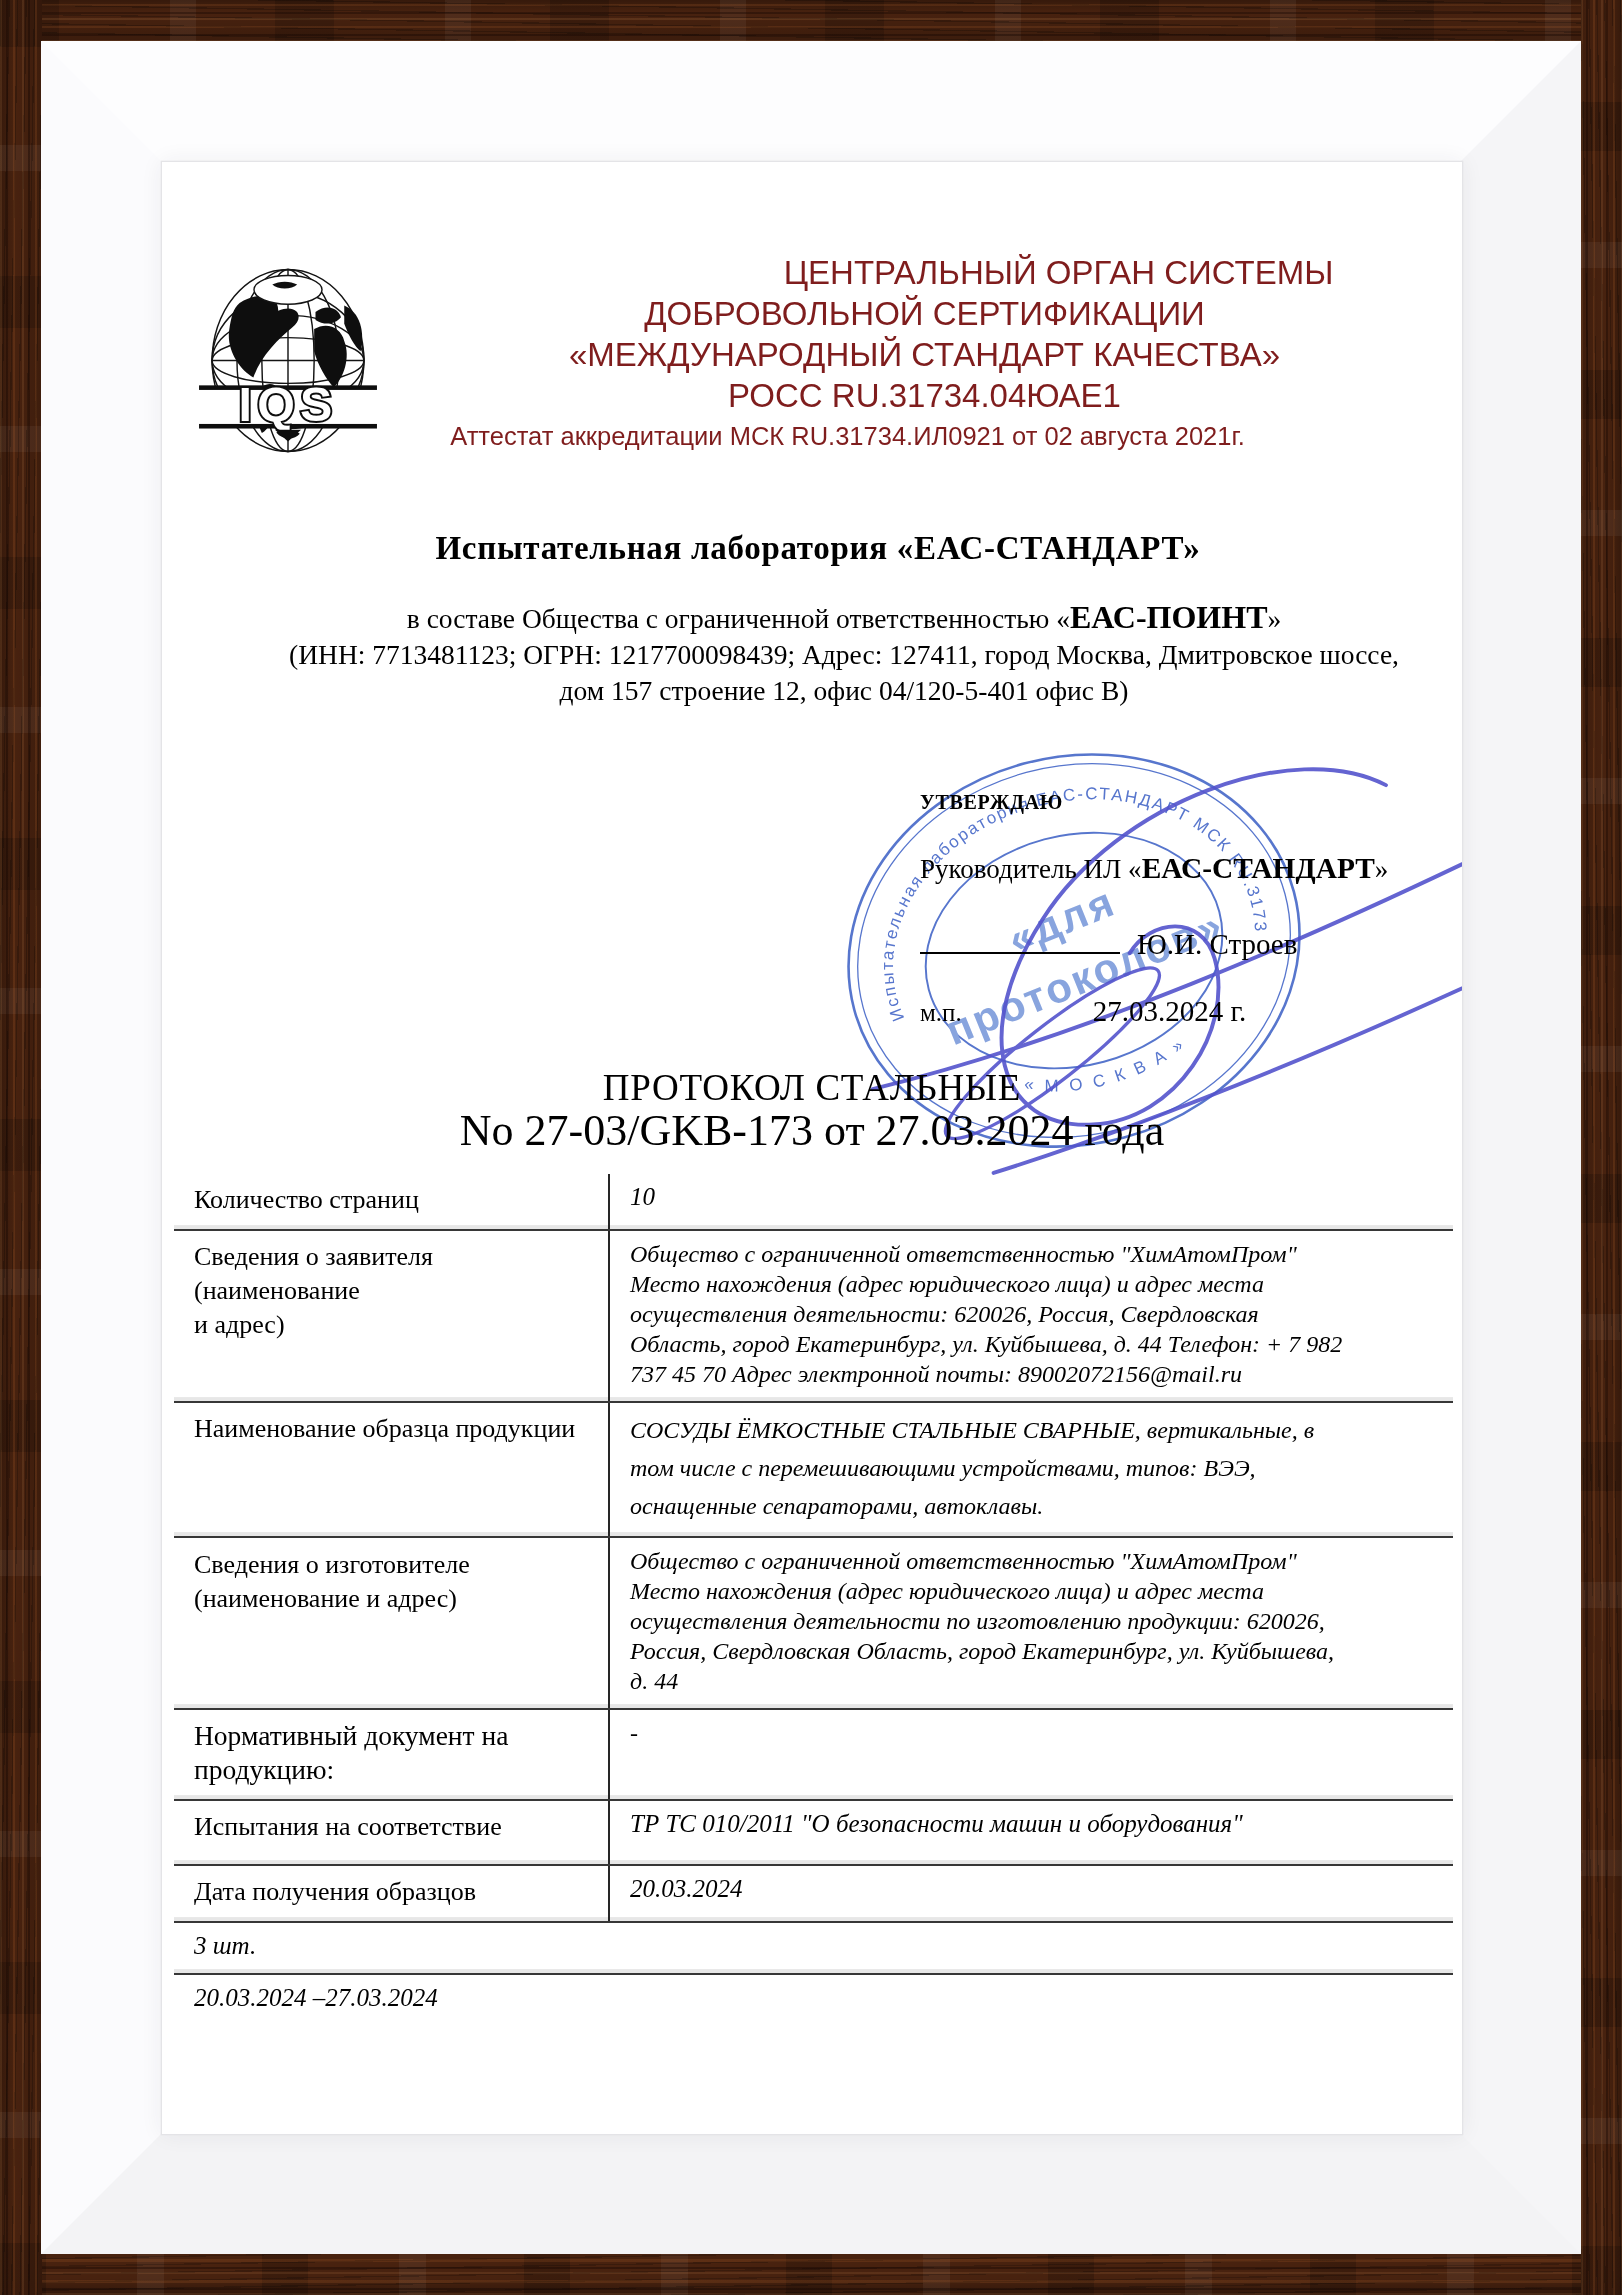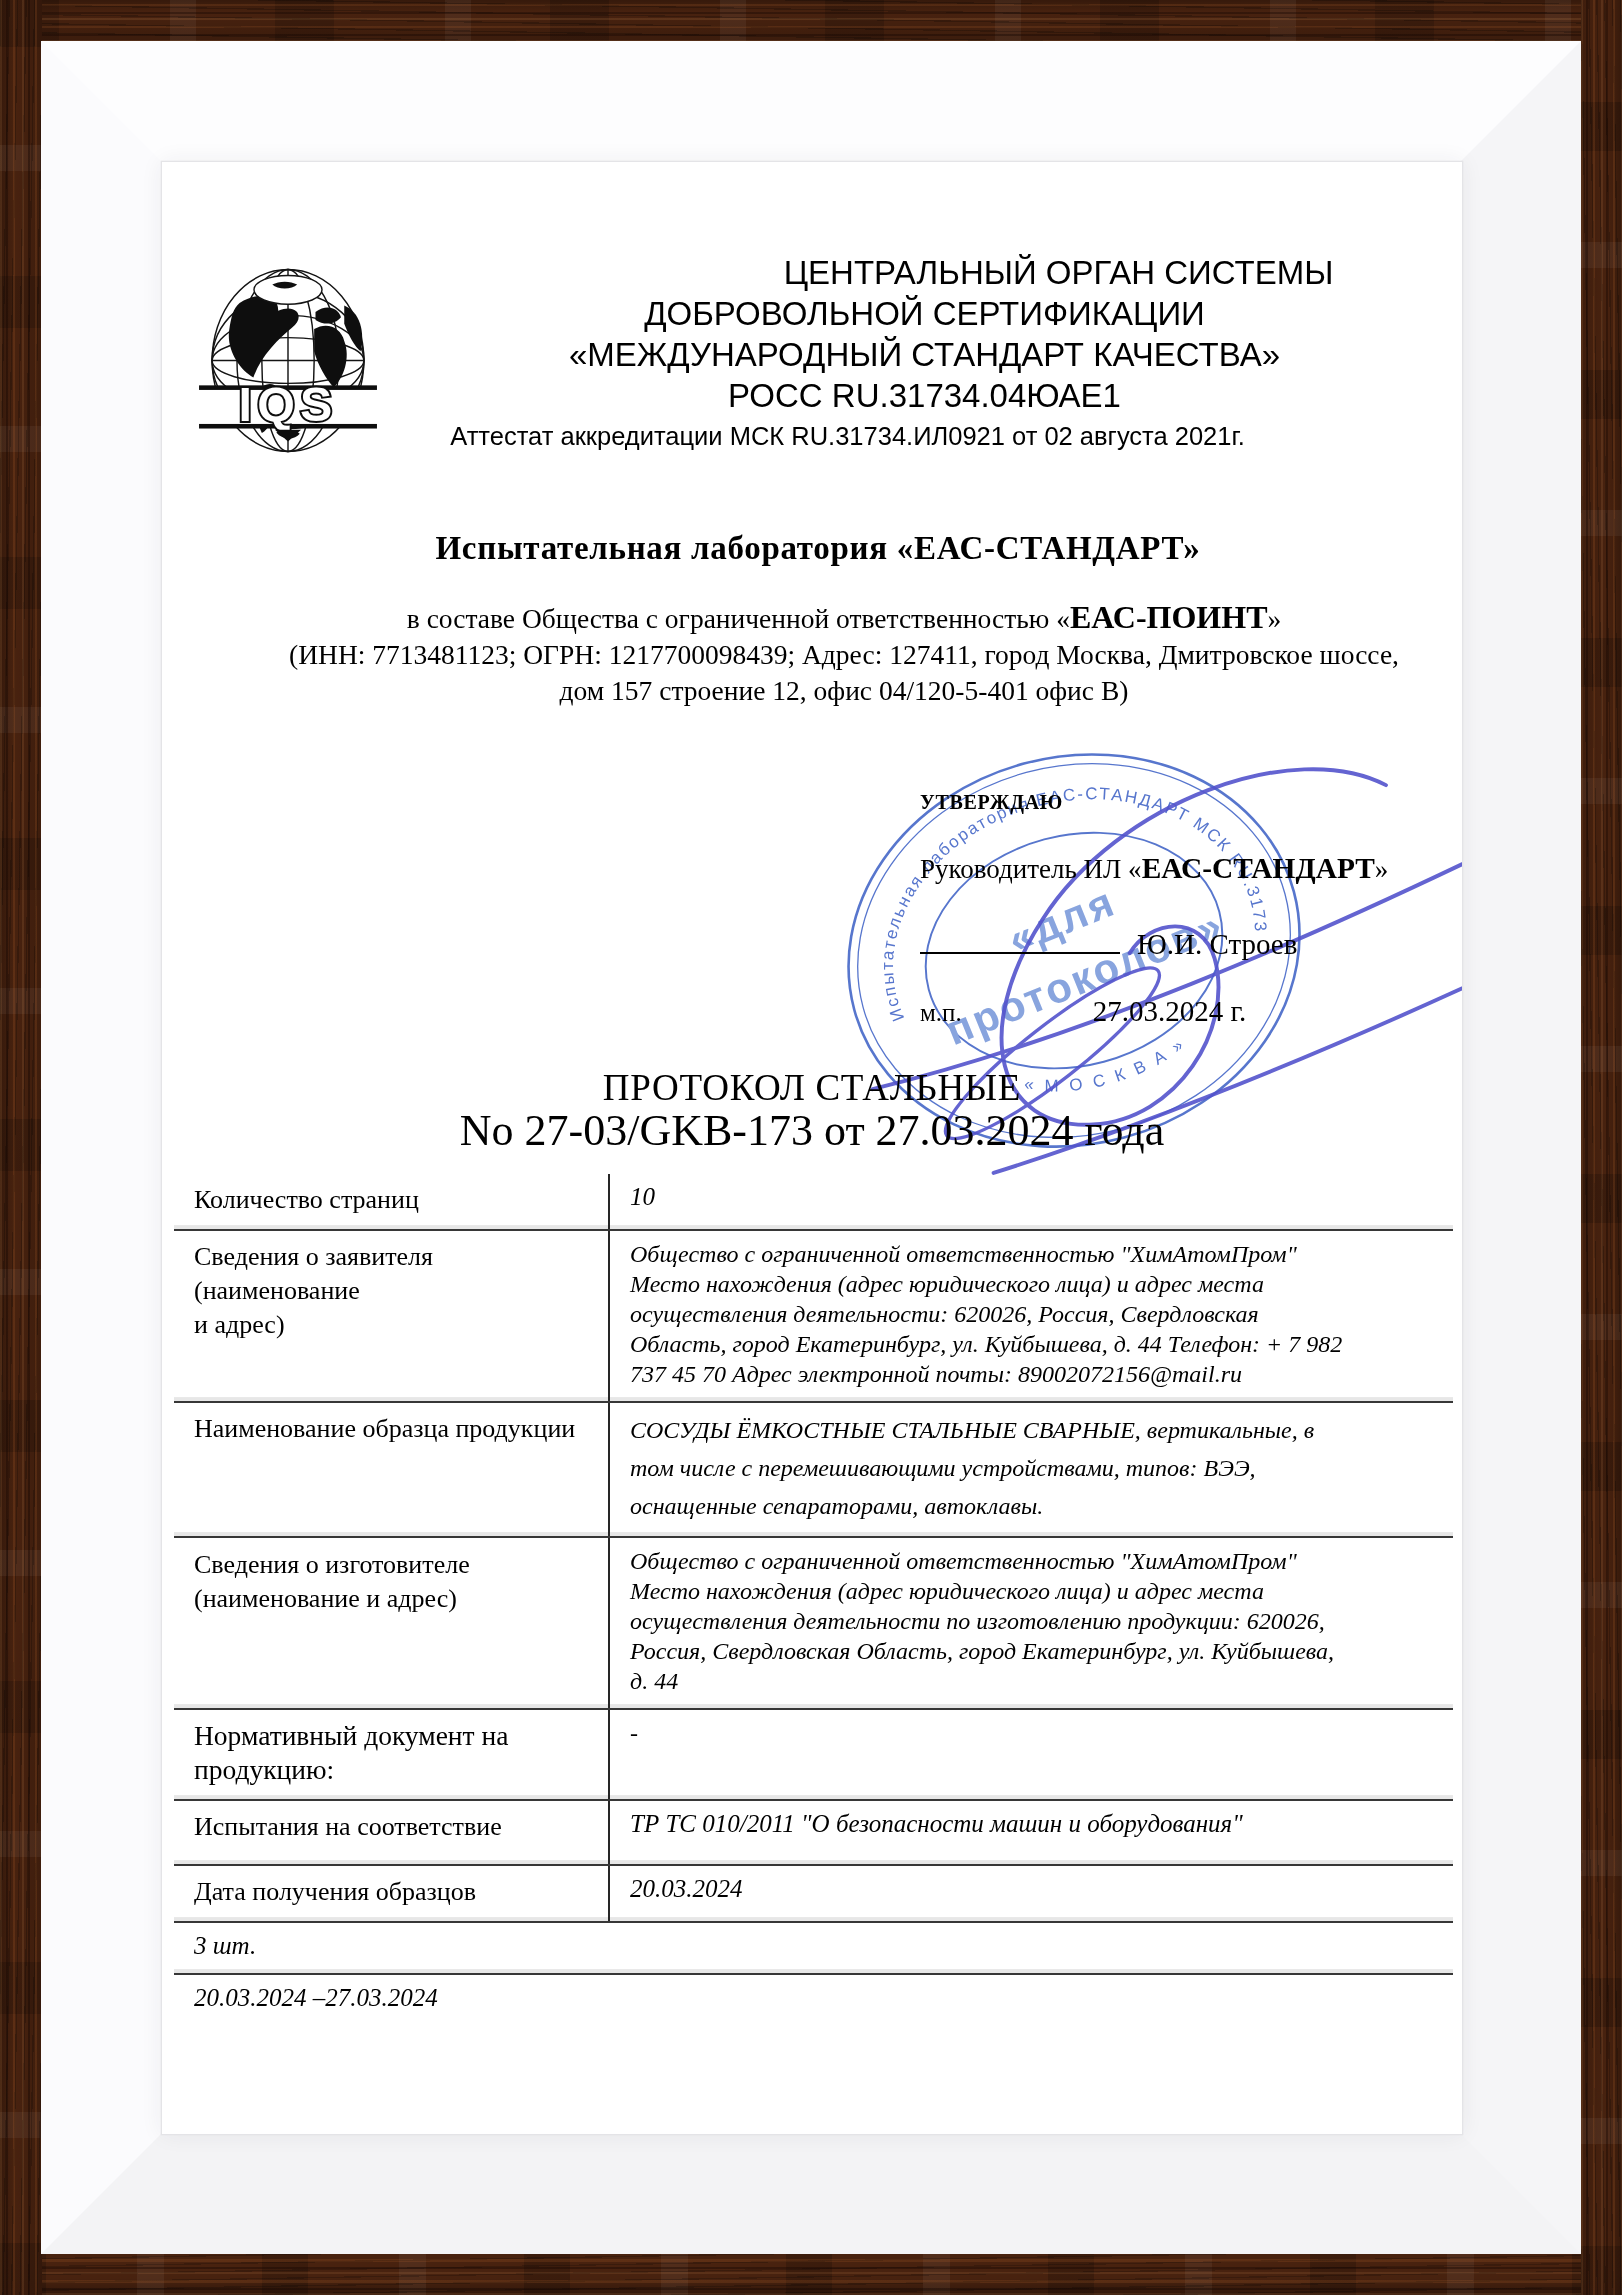--- a/index.html
+++ b/index.html
@@ -32,21 +32,21 @@
 
   .mat{position:absolute;inset:41px;background:#fff;
     border:121px solid;border-color:#fdfdfe #f5f5f7 #f3f3f5 #fbfbfd;}
   .paper{position:absolute;left:162px;top:162px;width:1300px;height:1972px;background:#fff;
     box-shadow:0 0 0 1.3px #e4e4e7, 0 0 22px rgba(40,40,55,.07);overflow:hidden;
     font-family:"Liberation Serif","DejaVu Serif",serif;color:#000;}
 
   .logo{position:absolute;left:37px;top:103px;width:178px;height:191px;}
 
   .header-text{position:absolute;left:226px;top:90px;width:1073px;text-align:center;
-    font-family:"Liberation Sans","DejaVu Sans",sans-serif;font-size:33px;line-height:41px;color:#000000;}
+    font-family:"Liberation Sans","DejaVu Sans",sans-serif;font-size:33px;line-height:41px;color:#7f1d1d;}
   .header-text .l1{transform:translateX(134px);}
   .header-text .l5{font-size:25.5px;line-height:34px;transform:translateX(-77px);margin-top:2.6px;}
 
   .lab-title{position:absolute;left:6px;top:368px;width:1300px;text-align:center;
     font-size:33px;font-weight:bold;letter-spacing:0.7px;}
 
   .comp{position:absolute;left:18px;top:437px;width:1328px;text-align:center;font-size:27.5px;line-height:36px;}
   .comp .org{font-size:32px;font-weight:bold;}
 
   .stamp-svg{position:absolute;left:648px;top:561px;width:753px;height:497px;

